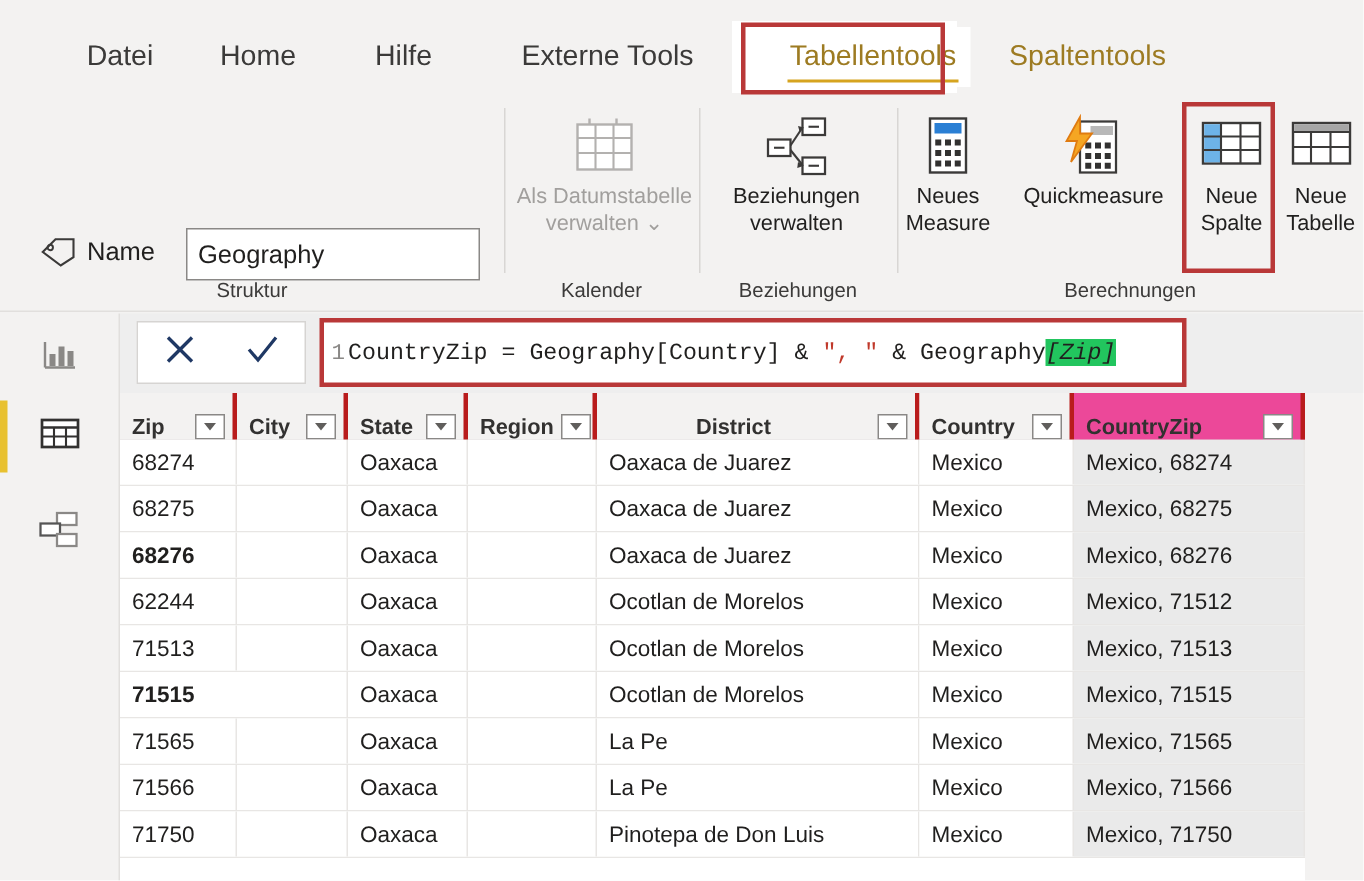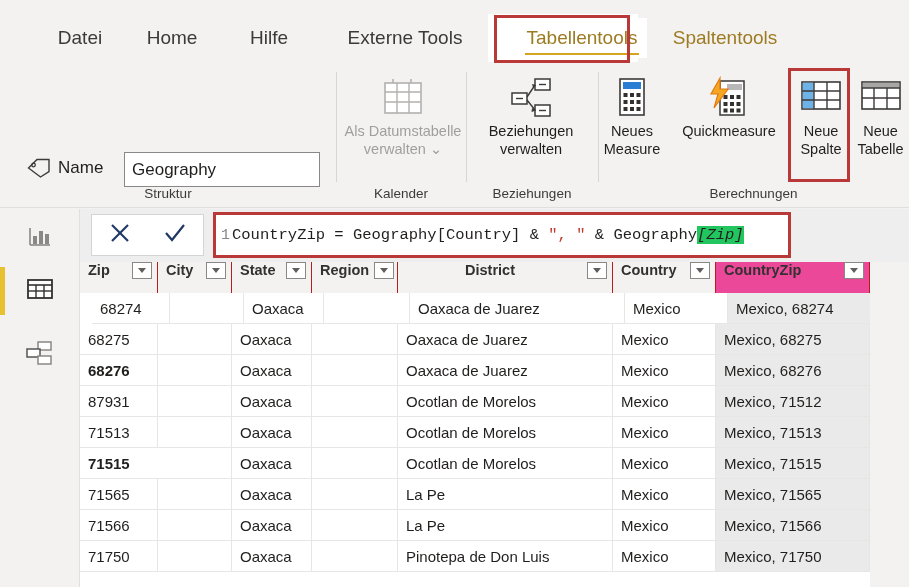--- a/index.html
+++ b/index.html
@@ -229,22 +229,22 @@
     height: 31px;
     width: 790px;
     background: #f3f2f1;
     border-bottom: 1px solid #d0cecc;
   }
   .hcell {
     position: absolute;
     top: 0;
     height: 31px;
     display: flex;
-    align-items: flex-start;
-    border-right: 1px solid #b91c1c;
+    align-items: flex-end;
+    border-right: 3px solid #b91c1c;
     background: #f3f2f1;
     overflow: hidden;
   }
   .hcell.hl { background: #ec4899; }
   .hcell .htext {
     font-size: 14.5px;
     font-weight: bold;
     color: #323130;
     white-space: nowrap;
     flex: 1;
@@ -514,21 +514,21 @@
           <rect x="13" y="16" width="13" height="8" fill="#ffffff" stroke="#8a8886" stroke-width="1.5"></rect>
         </svg>
       </span>
     </div>
   </div>
 
   <div class="grid">
     <div class="grid-scrollarea">
       <div class="grid-bottomfill"></div>
       <div id="grid-rows-host">
-          <div class="drow" style="top: 31px; margin-left: 12px;">
+          <div class="drow" style="top: 31px;">
             <div class="dcell" style="left: 0px; width: 78px;">68274</div>
             <div class="dcell" style="left: 78px; width: 74px;"></div>
             <div class="dcell" style="left: 152px; width: 80px;">Oaxaca</div>
             <div class="dcell" style="left: 232px; width: 86px;"></div>
             <div class="dcell" style="left: 318px; width: 215px;">Oaxaca de Juarez</div>
             <div class="dcell" style="left: 533px; width: 103px;">Mexico</div>
             <div class="dcell hlcol" style="left: 636px; width: 154px;">Mexico, 68274</div>
           </div>
           <div class="drow" style="top: 62px;">
             <div class="dcell" style="left: 0px; width: 78px;">68275</div>
@@ -542,21 +542,21 @@
           <div class="drow" style="top: 93px;">
             <div class="dcell" style="left: 0px; width: 78px; font-weight: bold;">68276</div>
             <div class="dcell" style="left: 78px; width: 74px;"></div>
             <div class="dcell" style="left: 152px; width: 80px;">Oaxaca</div>
             <div class="dcell" style="left: 232px; width: 86px;"></div>
             <div class="dcell" style="left: 318px; width: 215px;">Oaxaca de Juarez</div>
             <div class="dcell" style="left: 533px; width: 103px;">Mexico</div>
             <div class="dcell hlcol" style="left: 636px; width: 154px;">Mexico, 68276</div>
           </div>
           <div class="drow" style="top: 124px;">
-            <div class="dcell" style="left: 0px; width: 78px;">87931</div>
+            <div class="dcell" style="left: 0px; width: 78px;">62244</div>
             <div class="dcell" style="left: 78px; width: 74px;"></div>
             <div class="dcell" style="left: 152px; width: 80px;">Oaxaca</div>
             <div class="dcell" style="left: 232px; width: 86px;"></div>
             <div class="dcell" style="left: 318px; width: 215px;">Ocotlan de Morelos</div>
             <div class="dcell" style="left: 533px; width: 103px;">Mexico</div>
             <div class="dcell hlcol" style="left: 636px; width: 154px;">Mexico, 71512</div>
           </div>
           <div class="drow" style="top: 155px;">
             <div class="dcell" style="left: 0px; width: 78px;">71513</div>
             <div class="dcell" style="left: 78px; width: 74px;"></div>

